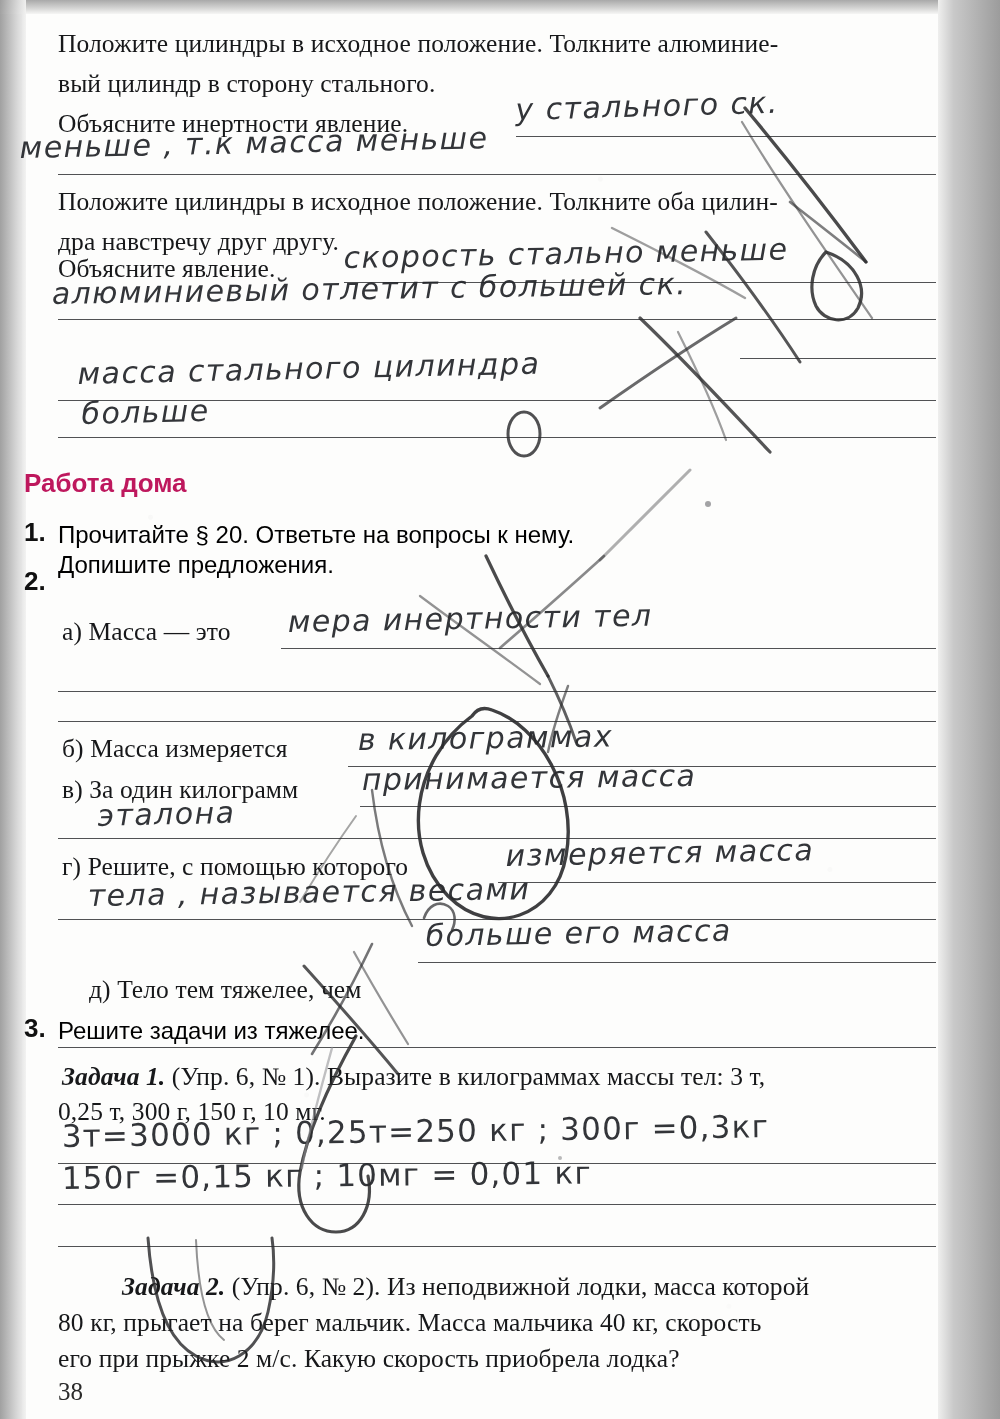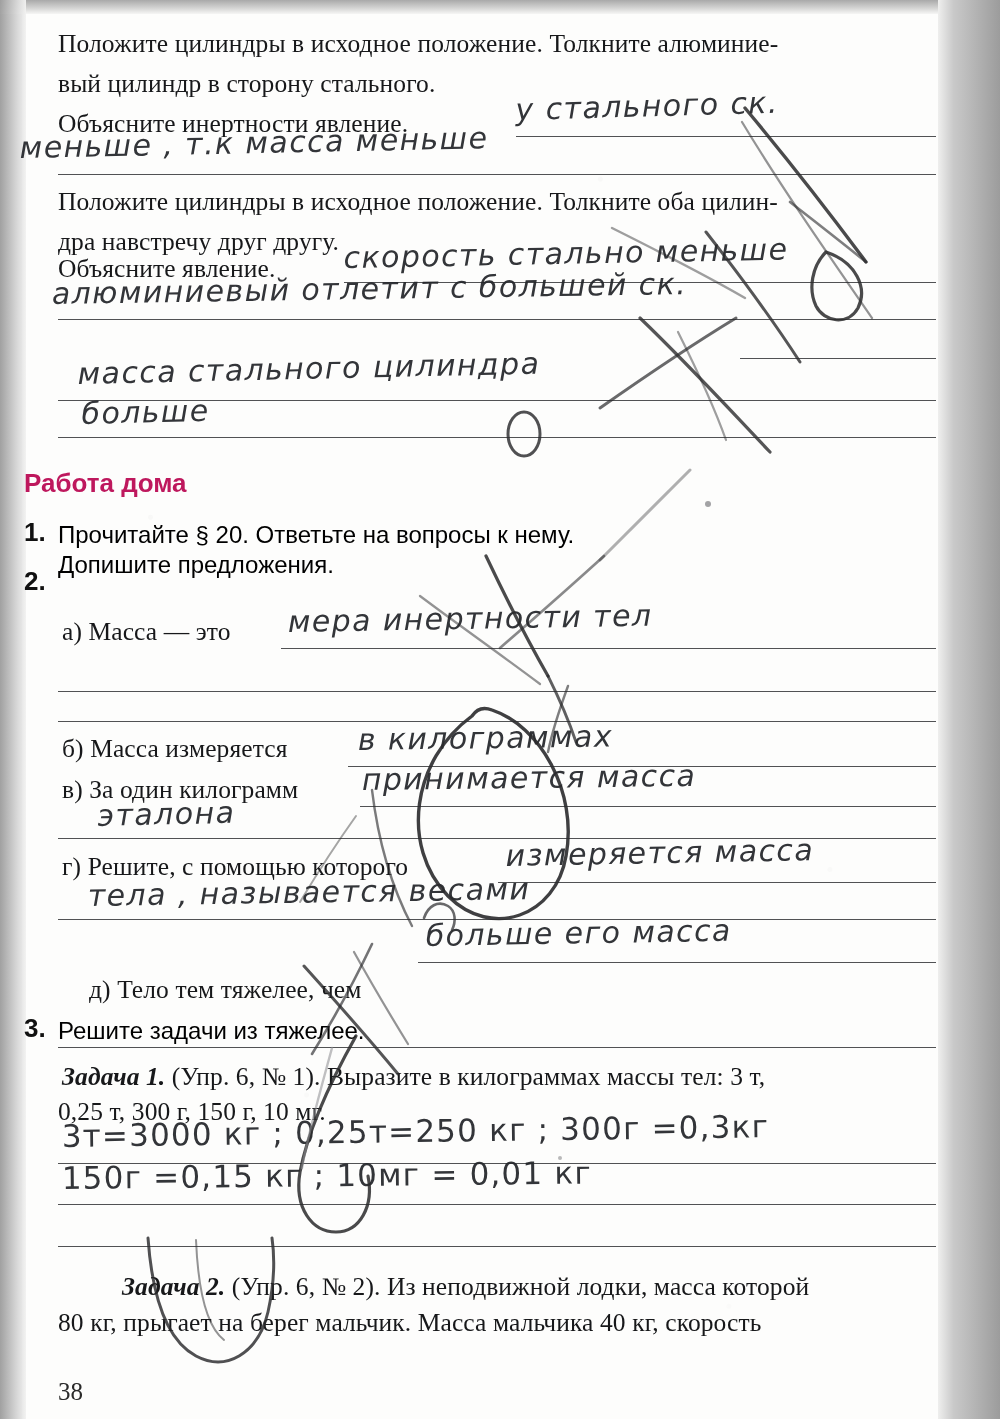--- a/index.html
+++ b/index.html
@@ -231,20 +231,21 @@
 
   <div class="hand hand-math" style="left:62px; top:1160px; transform:rotate(-0.6deg);">150г =0,15 кг ;  10мг = 0,01 кг</div>
   <div class="rule" style="left:58px; top:1204px; width:878px;"></div>
   <div class="rule" style="left:58px; top:1246px; width:878px;"></div>
 
   <div class="serif-body" style="left:78px; top:1267px;margin-left:44px;">
     <span class="task-label">Задача 2.</span>
     <span> (Упр. 6, № 2). Из неподвижной лодки, масса которой</span>
   </div>
   <div class="serif-body" style="left:58px; top:1303px;">80 кг, прыгает на берег мальчик. Масса мальчика 40 кг, скорость</div>
+  <div class="serif-body" style="left:58px; top:1339px;">его при прыжке 2 м/с. Какую скорость приобрела лодка?</div>
 
   <div class="pagenum" style="left:24px; top:1378px;margin-left:34px;">38</div>
 
   <svg class="overlay" viewBox="0 0 1000 1419" preserveAspectRatio="none">
 
     <path class="stroke-dark" d="M745,108 C780,150 820,200 866,262" stroke-width="3.4" opacity=".85"></path>
     <path class="stroke-dark" d="M866,262 C845,245 818,224 790,202" stroke-width="2.6" opacity=".6"></path>
 
     <path class="stroke-dark" d="M742,122 C780,185 825,250 872,318" stroke-width="2.2" opacity=".5"></path>
     <path class="stroke-dark" d="M612,228 C660,252 700,272 745,298" stroke-width="2.4" opacity=".45"></path>

